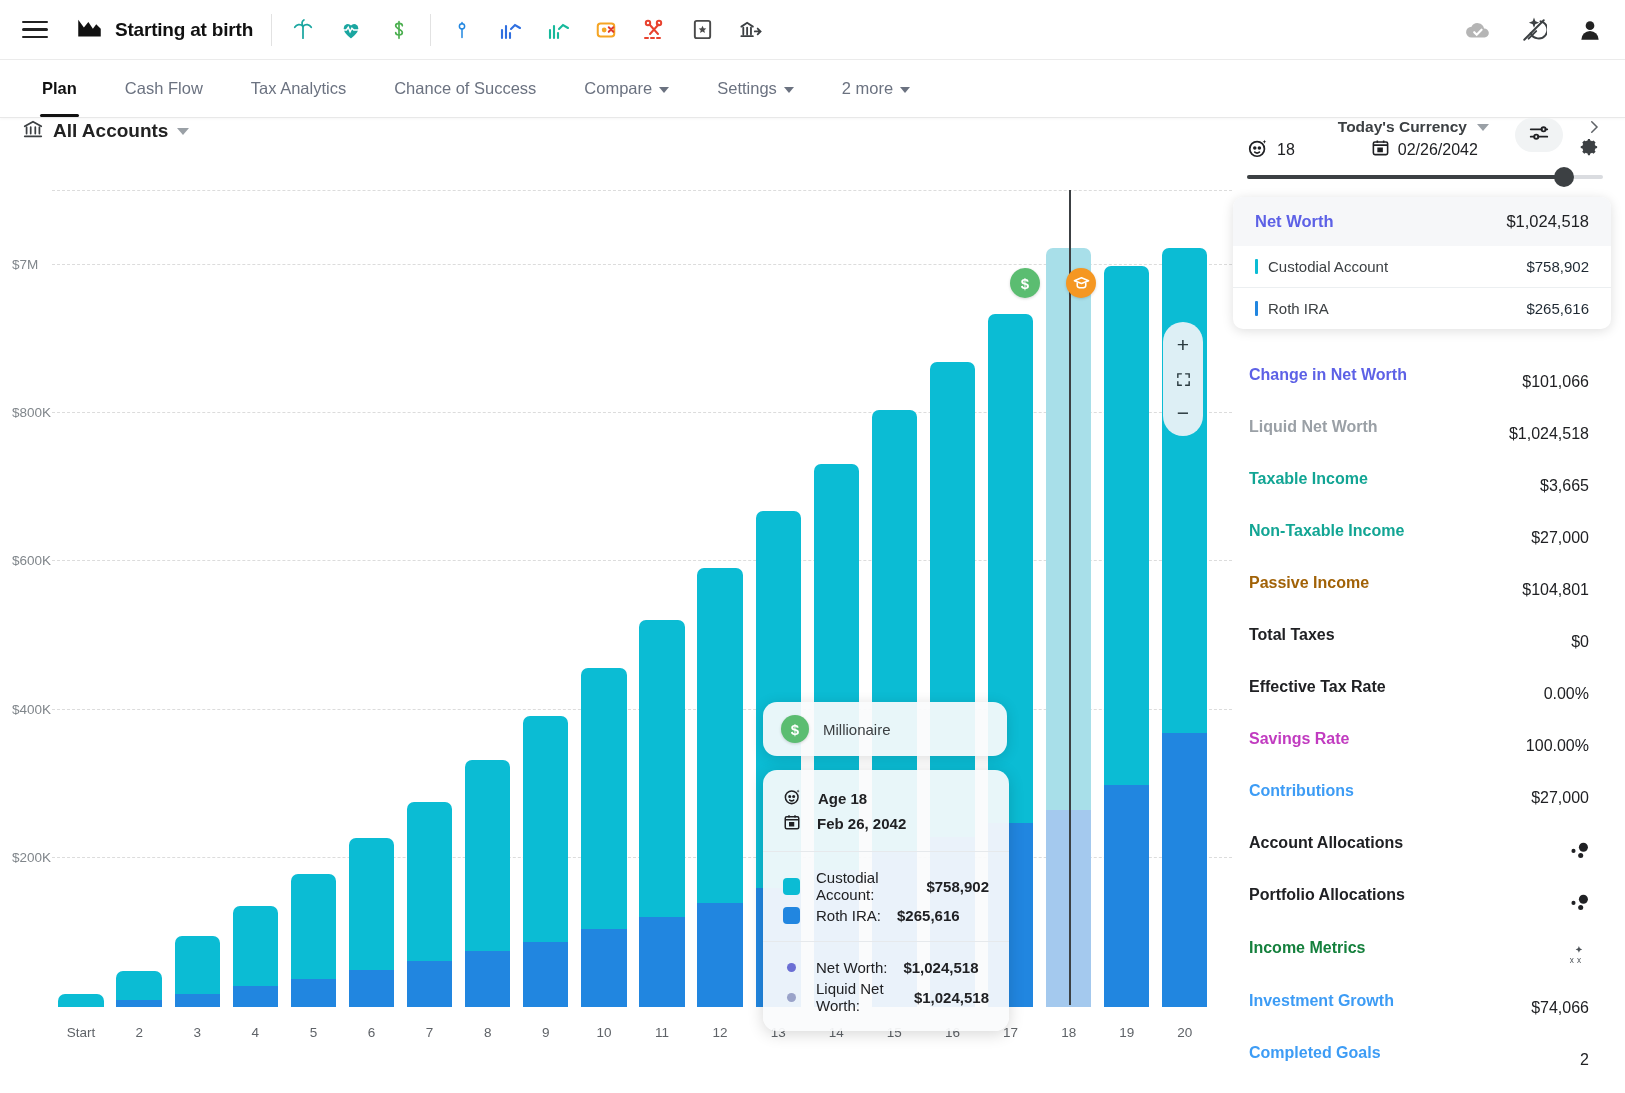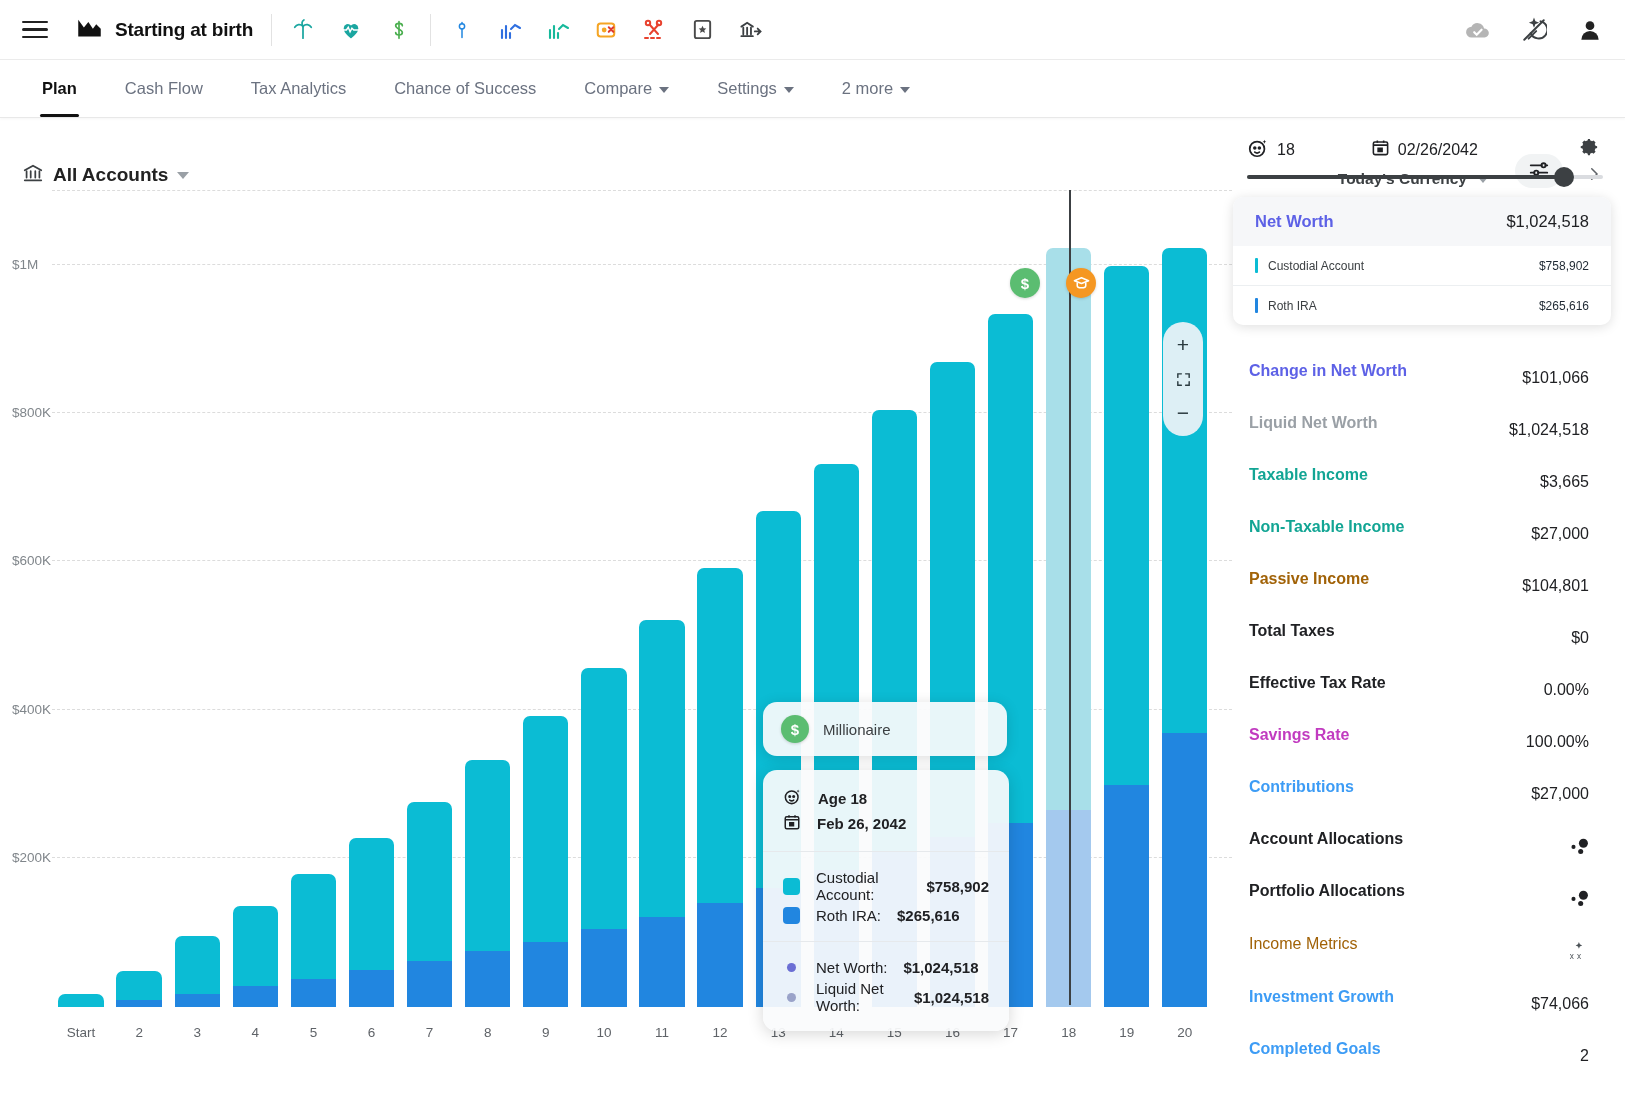--- a/index.html
+++ b/index.html
@@ -42,21 +42,21 @@
   }
   .tab.active { color: #111; font-weight: bold; }
   .tab.active::after {
     content: ""; position: absolute; left: 22px; right: 22px; bottom: 0;
     height: 3.5px; background: #111; border-radius: 2px;
   }
   .caret { width: 0; height: 0; border-left: 5px solid transparent; border-right: 5px solid transparent; border-top: 6px solid #6b7280; margin-top: 2px; }
 
   
   .controls {
-    height: 70px; display: flex; align-items: flex-end; padding: 0 22px;
+    height: 70px; display: flex; align-items: flex-start; padding: 0 22px;
   }
   .accounts-sel { display: flex; align-items: center; gap: 9px; cursor: pointer; }
   .accounts-label { font-size: 19px; font-weight: bold; color: #222; }
   .caret-sm { width: 0; height: 0; border-left: 6px solid transparent; border-right: 6px solid transparent; border-top: 7px solid #9aa0a6; }
   .currency-sel { display: flex; align-items: center; gap: 10px; cursor: pointer; margin-left: auto; }
   .currency-label { font-size: 15.5px; font-weight: bold; color: #3c4043; }
   .pill-btn {
     width: 48px; height: 34px; border-radius: 18px; background: #f1f3f4;
     display: flex; align-items: center; justify-content: center; margin-left: 26px; cursor: pointer;
   }
@@ -80,21 +80,21 @@
     box-shadow: 0 2px 12px rgba(0,0,0,0.13); overflow: hidden;
   }
   .nw-head {
     display: flex; align-items: center; justify-content: space-between;
     padding: 15px 22px; background: #f6f7f9;
   }
   .nw-head .k { font-size: 16.5px; color: #5d61e6; font-weight: bold; }
   .nw-head .v { font-size: 16.5px; color: #202124; }
   .nw-sub {
     display: flex; align-items: center; justify-content: space-between;
-    padding: 12px 22px; font-size: 12px;
+    padding: 12px 22px; font-size: 15px;
   }
   .nw-sub + .nw-sub { border-top: 1px solid #eceff1; }
   .nw-sub .k { display: flex; align-items: center; gap: 10px; color: #3c4043; }
   .bar-mark { display: inline-block; width: 3px; height: 15px; border-radius: 1px; }
 
   .metrics { margin: 20px 14px 0 0; }
   .metric-row {
     display: flex; align-items: center; justify-content: space-between;
     padding: 10.5px 22px 10.5px 16px; font-size: 16px;
   }
@@ -332,21 +332,21 @@
     <div class="gridlines" id="gridlines">
         <div class="gridline" style="top: 666.818px;"></div>
         <div class="ylabel" style="top: 666.818px;">$200K</div>
         <div class="gridline" style="top: 518.636px;"></div>
         <div class="ylabel" style="top: 518.636px;">$400K</div>
         <div class="gridline" style="top: 370.455px;"></div>
         <div class="ylabel" style="top: 370.455px;">$600K</div>
         <div class="gridline" style="top: 222.273px;"></div>
         <div class="ylabel" style="top: 222.273px;">$800K</div>
         <div class="gridline" style="top: 74.0909px;"></div>
-        <div class="ylabel" style="top: 74.0909px;">$1M</div>
+        <div class="ylabel" style="top: 74.0909px;">$7M</div>
         <div class="gridline" style="top: 0px;"></div>
       </div>
     <div class="plot" id="plot">
       <div class="bars" id="bars">
           <div class="bar-slot">
             <div class="bar-stack">
               <div class="seg-top" style="height: 13.3364px;"></div>
               <div class="seg-bot" style="height: 0px;"></div>
             </div>
           </div>
@@ -678,21 +678,21 @@
           <span class="k" style="color: rgb(32, 33, 36); font-weight: bold;">Portfolio Allocations</span>
           <span class="v icon-v">
             <svg width="22" height="18" viewBox="0 0 24 20" fill="#202124">
               <circle cx="18" cy="7" r="5"></circle>
               <circle cx="7" cy="11" r="2.3"></circle>
               <circle cx="15" cy="16" r="2.8"></circle>
             </svg>
           </span>
         </div>
         <div class="metric-row">
-          <span class="k" style="color: #a16207; font-weight: normal;">Income Metrics</span>
+          <span class="k" style="color: #15803d; font-weight: bold;">Income Metrics</span>
           <span class="v icon-v">
             <svg width="22" height="20" viewBox="0 0 24 22" fill="#4b5156">
               <path d="M13 1l1 2.6L16.6 5 14 6l-1 2.6L12 6 9.4 5 12 3.6z"></path>
               <text x="3" y="20" font-size="9" font-family="Liberation Sans">x</text>
               <text x="11" y="20" font-size="9" font-family="Liberation Sans">x</text>
             </svg>
           </span>
         </div>
         <div class="metric-row">
           <span class="k" style="color: rgb(61, 156, 245);">Investment Growth</span>

